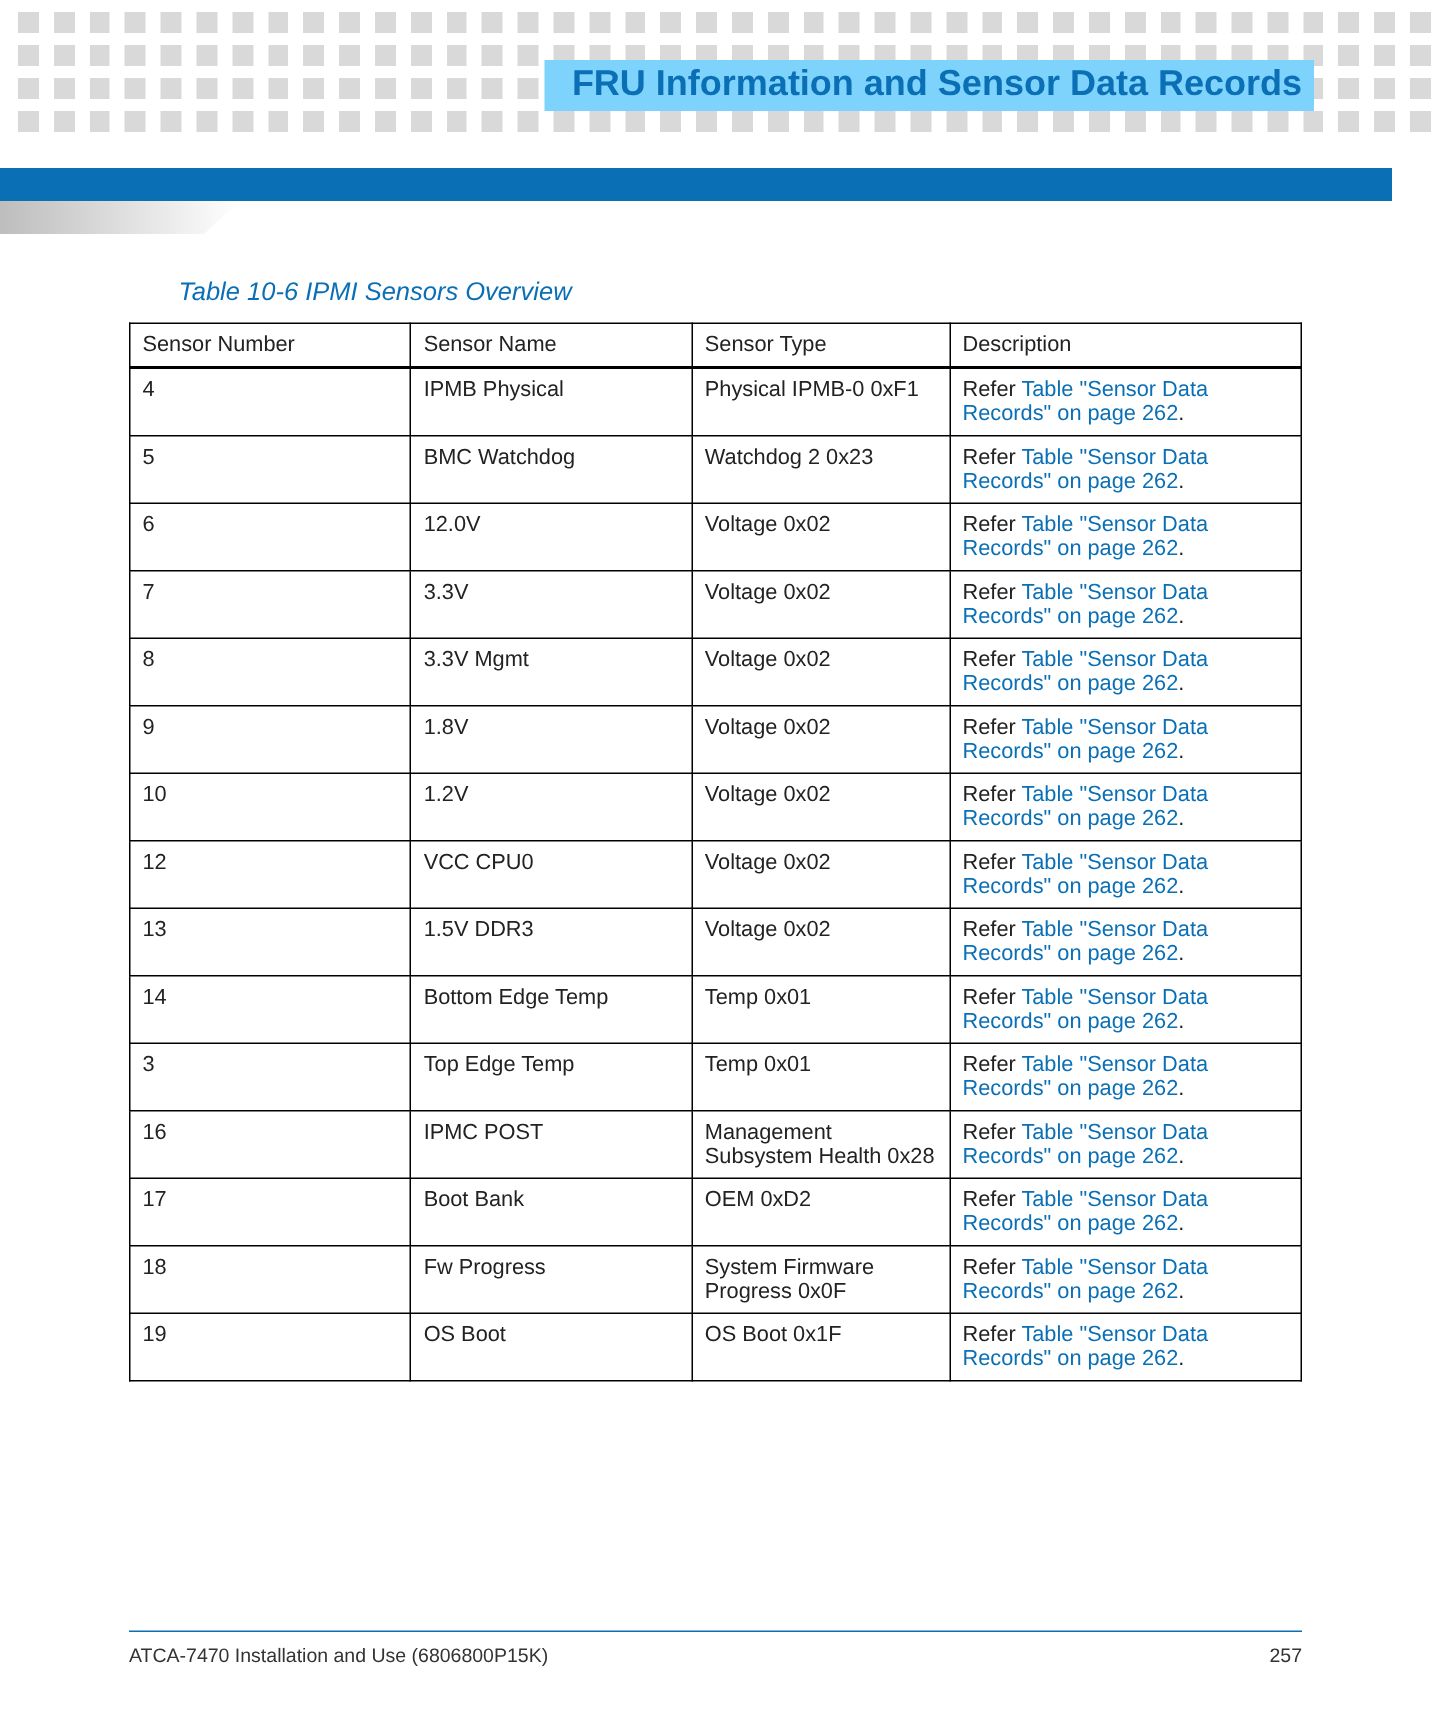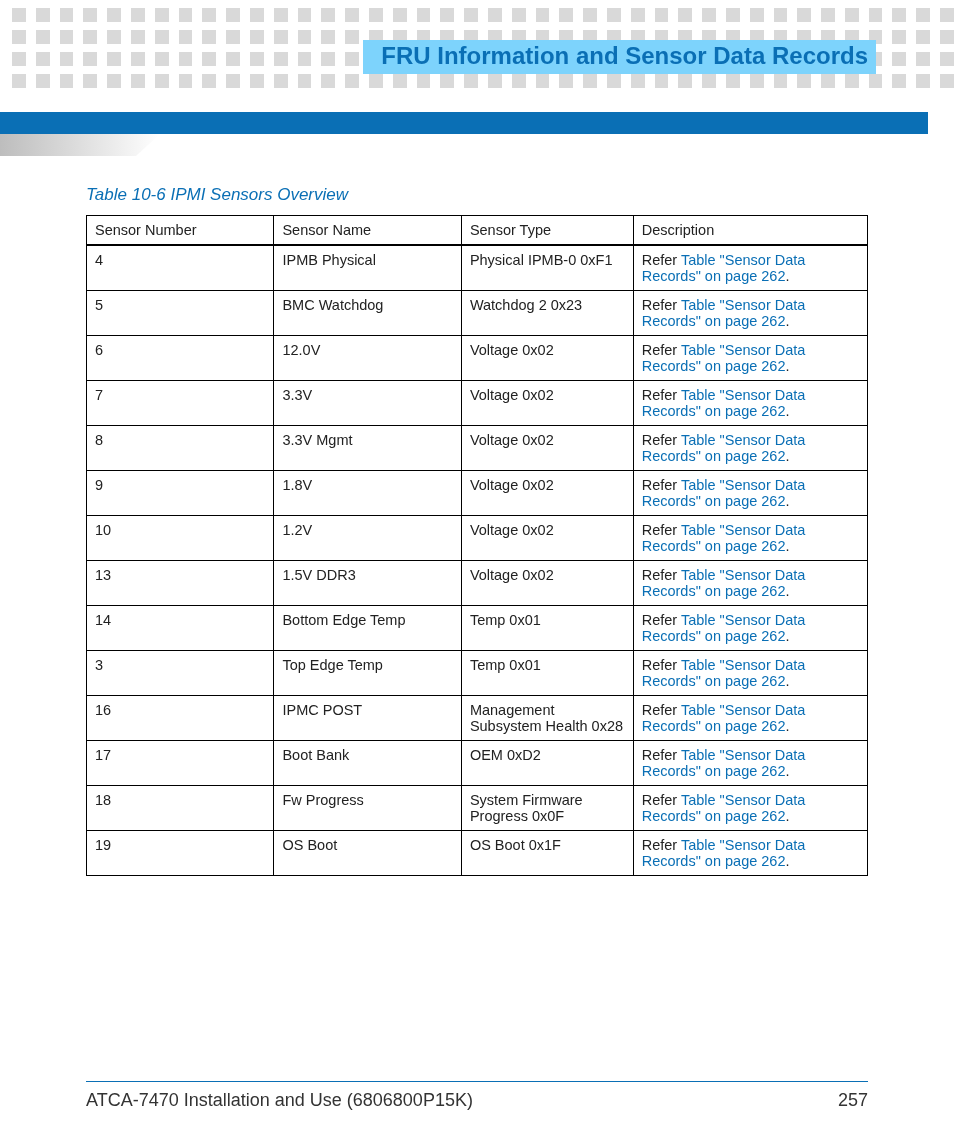--- a/index.html
+++ b/index.html
@@ -65,20 +65,21 @@
     position: absolute;
     top: 185px;
     left: 86px;
     right: 86px;
   }
   .table-caption {
     color: #0a6fb5;
     font-style: italic;
     font-size: 17px;
     margin-bottom: 10px;
+    margin-left: 33px;
   }
   table {
     width: 100%;
     border-collapse: collapse;
     font-size: 14.5px;
   }
   th, td {
     border: 1px solid #000;
     padding: 6px 8px;
     text-align: left;
@@ -96,21 +97,21 @@
   .link { color: #0a6fb5; }
   .footer {
     position: absolute;
     bottom: 34px;
     left: 86px;
     right: 86px;
     border-top: 1.5px solid #0a6fb5;
     padding-top: 8px;
     display: flex;
     justify-content: space-between;
-    font-size: 18px;
+    font-size: 13px;
     color: #333;
   }
 </style>
 </head>
 <body>
 
 <div class="dot-rows">
   <div class="dot-row" id="dr1">
       <div class="dot"></div>
       <div class="dot"></div>
@@ -342,20 +343,26 @@
           <td>Voltage 0x02</td>
           <td>Refer <span class="link">Table "Sensor Data Records" on page 262</span>.</td>
         </tr>
         <tr>
           <td>10</td>
           <td>1.2V</td>
           <td>Voltage 0x02</td>
           <td>Refer <span class="link">Table "Sensor Data Records" on page 262</span>.</td>
         </tr>
         <tr>
+          <td>12</td>
+          <td>VCC CPU0</td>
+          <td>Voltage 0x02</td>
+          <td>Refer <span class="link">Table "Sensor Data Records" on page 262</span>.</td>
+        </tr>
+        <tr>
           <td>13</td>
           <td>1.5V DDR3</td>
           <td>Voltage 0x02</td>
           <td>Refer <span class="link">Table "Sensor Data Records" on page 262</span>.</td>
         </tr>
         <tr>
           <td>14</td>
           <td>Bottom Edge Temp</td>
           <td>Temp 0x01</td>
           <td>Refer <span class="link">Table "Sensor Data Records" on page 262</span>.</td>

